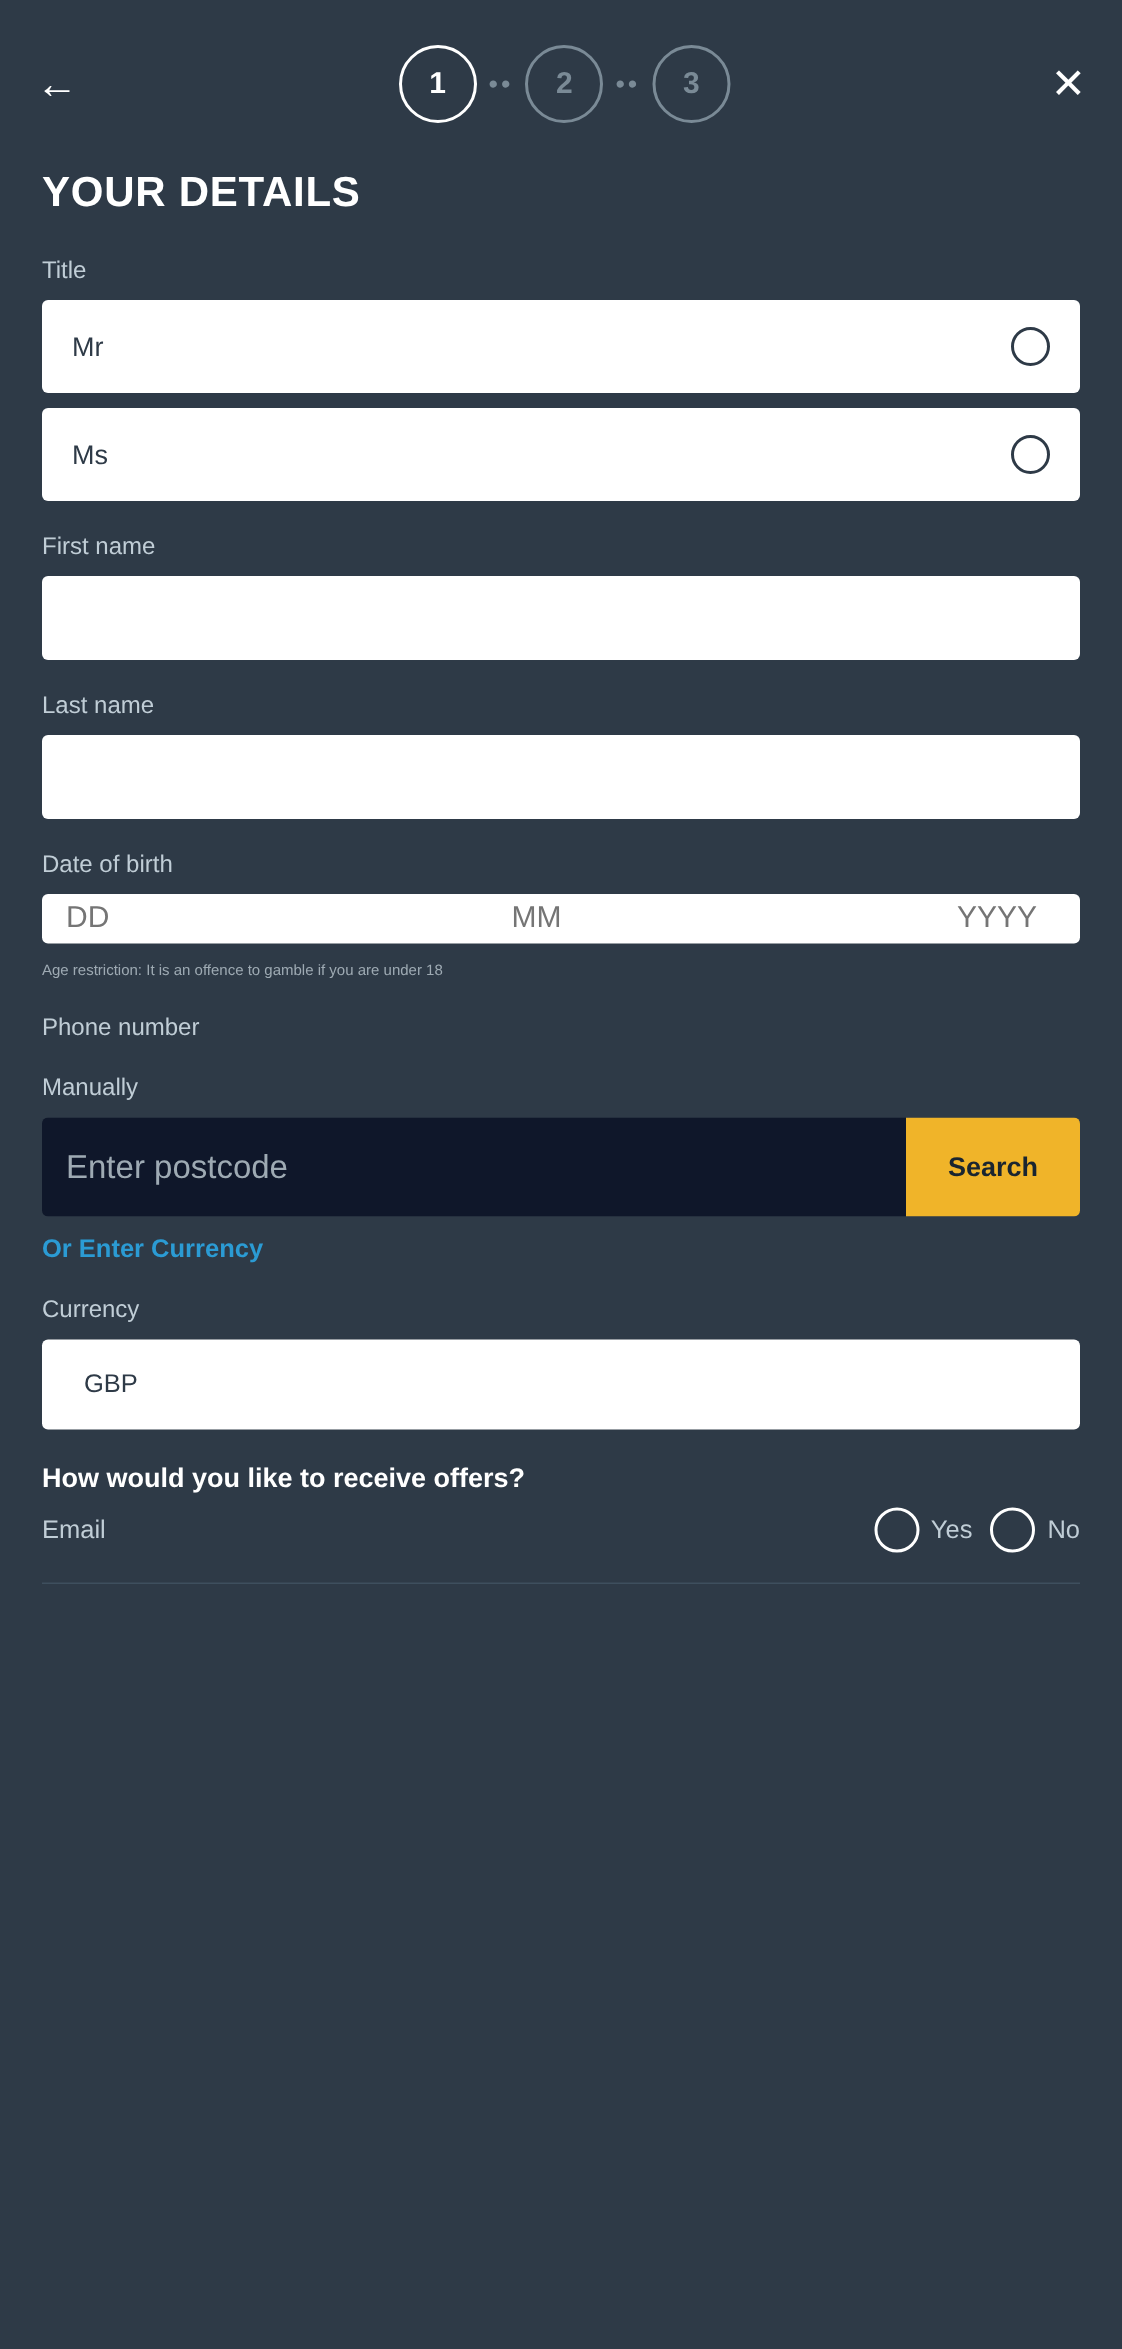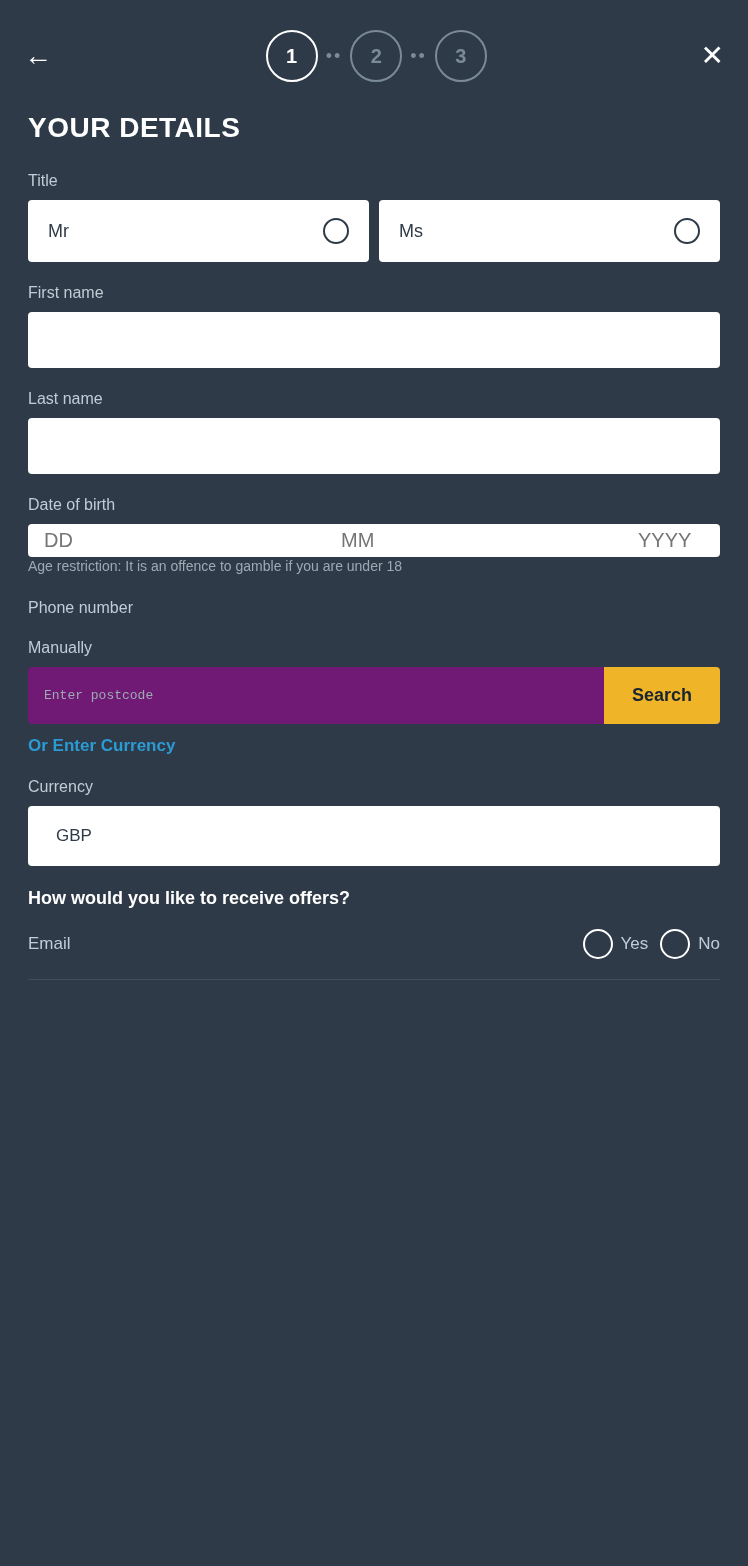--- a/index.html
+++ b/index.html
@@ -105,20 +105,21 @@
     }
 
     .field-group {
       margin-bottom: 22px;
     }
 
     
     .title-options {
       display: flex;
       gap: 10px;
+      flex-direction: column;
     }
 
     .title-option {
       flex: 1;
       background-color: #ffffff;
       border-radius: 4px;
       display: flex;
       align-items: center;
       justify-content: space-between;
       padding: 18px 20px;
@@ -179,23 +180,23 @@
       text-align: left;
     }
 
     .dob-divider {
       width: 1px;
       background-color: #c0cdd6;
       margin: 10px 0;
     }
 
     .age-restriction {
-      font-size: 14px;
+      font-size: 10px;
       color: #9eaab3;
-      margin-top: 0;
+      margin-top: 12px;
       line-height: 1.4;
     }
 
     
     .phone-container {
       display: flex;
       gap: 10px;
     }
 
     .phone-country {
@@ -236,27 +237,26 @@
     
     .postcode-container {
       display: flex;
       gap: 0;
       border-radius: 4px;
       overflow: hidden;
     }
 
     .postcode-input {
       flex: 1;
-      background-color: #701a75;
+      background-color: #0f172a;
       border: none;
       padding: 20px 16px;
-      font-size: 13px;
+      font-size: 22px;
       color: #9eaab3;
       outline: none;
-      font-family: Liberation Mono, monospace;
     }
 
     .postcode-input::placeholder {
       color: #9eaab3;
     }
 
     .search-button {
       background-color: #f0b429;
       border: none;
       padding: 18px 28px;
@@ -286,21 +286,21 @@
       font-size: 17px;
       color: #2e3a47;
       outline: none;
     }
 
     
     .offers-title {
       font-size: 18px;
       font-weight: 700;
       color: #ffffff;
-      margin-bottom: 20px;
+      margin-bottom: 9px;
       margin-top: 8px;
     }
 
     .offer-row {
       display: flex;
       align-items: center;
       justify-content: center;
       padding-bottom: 4px;
     }
 

